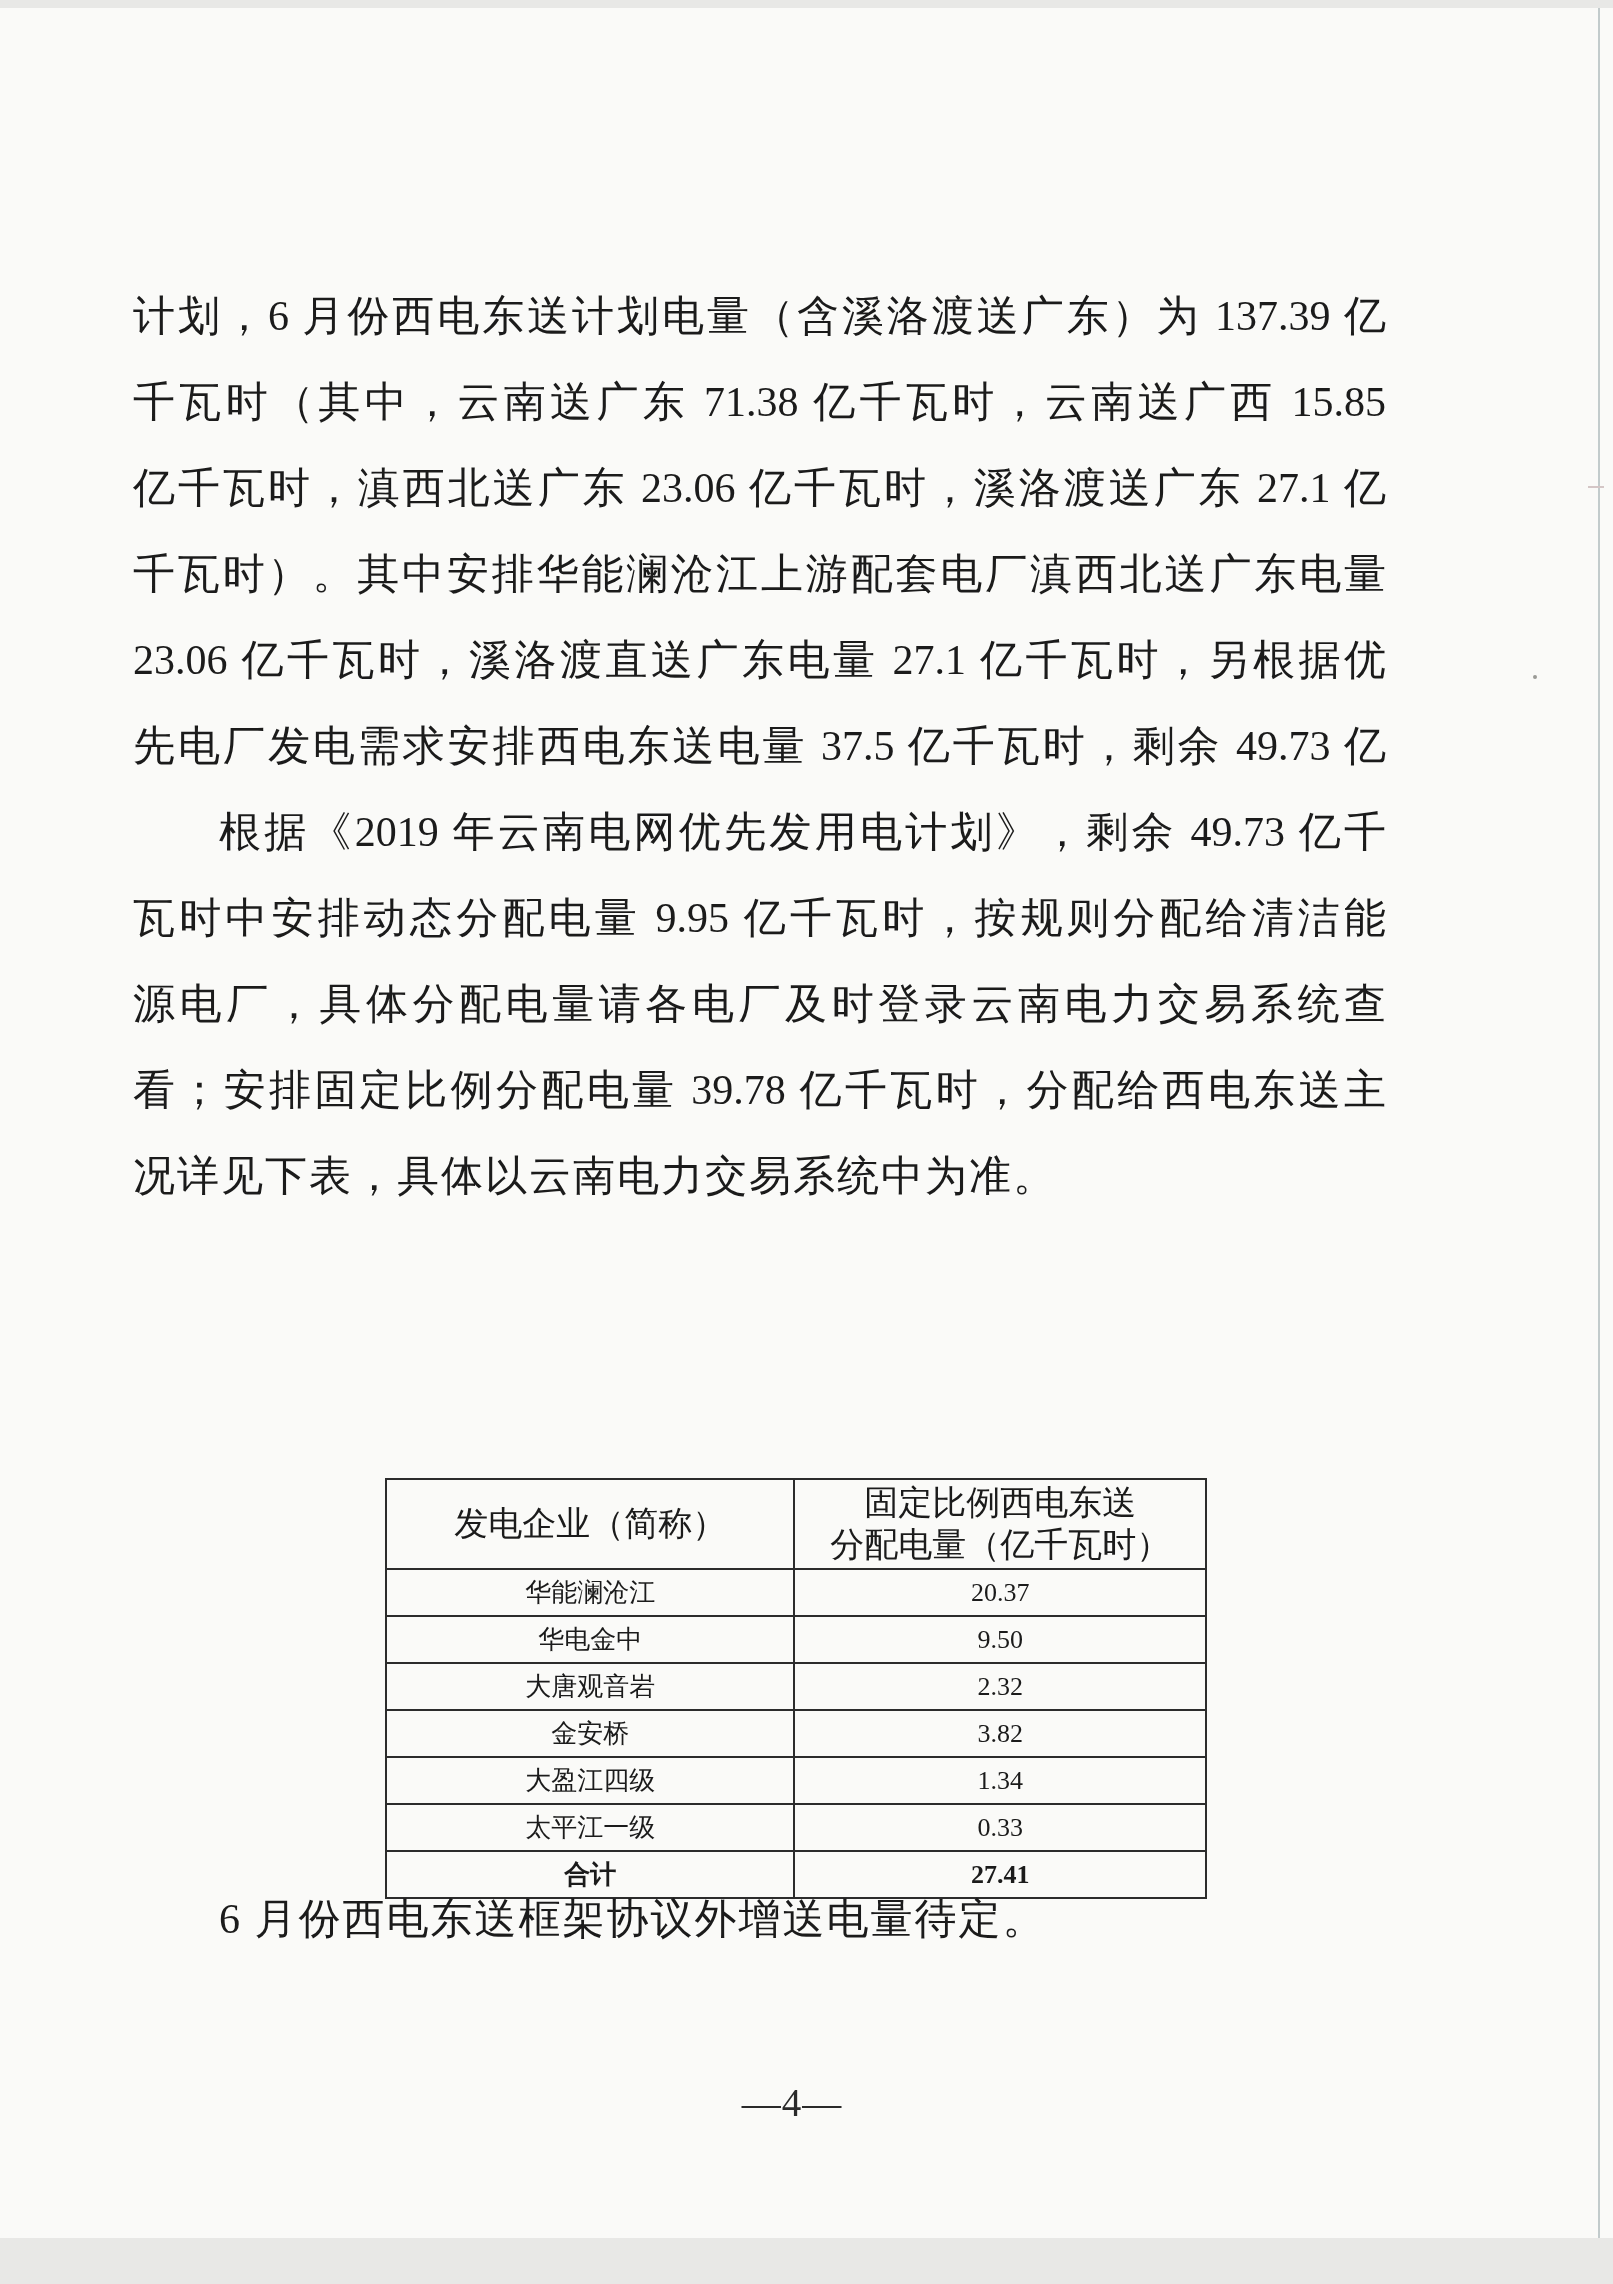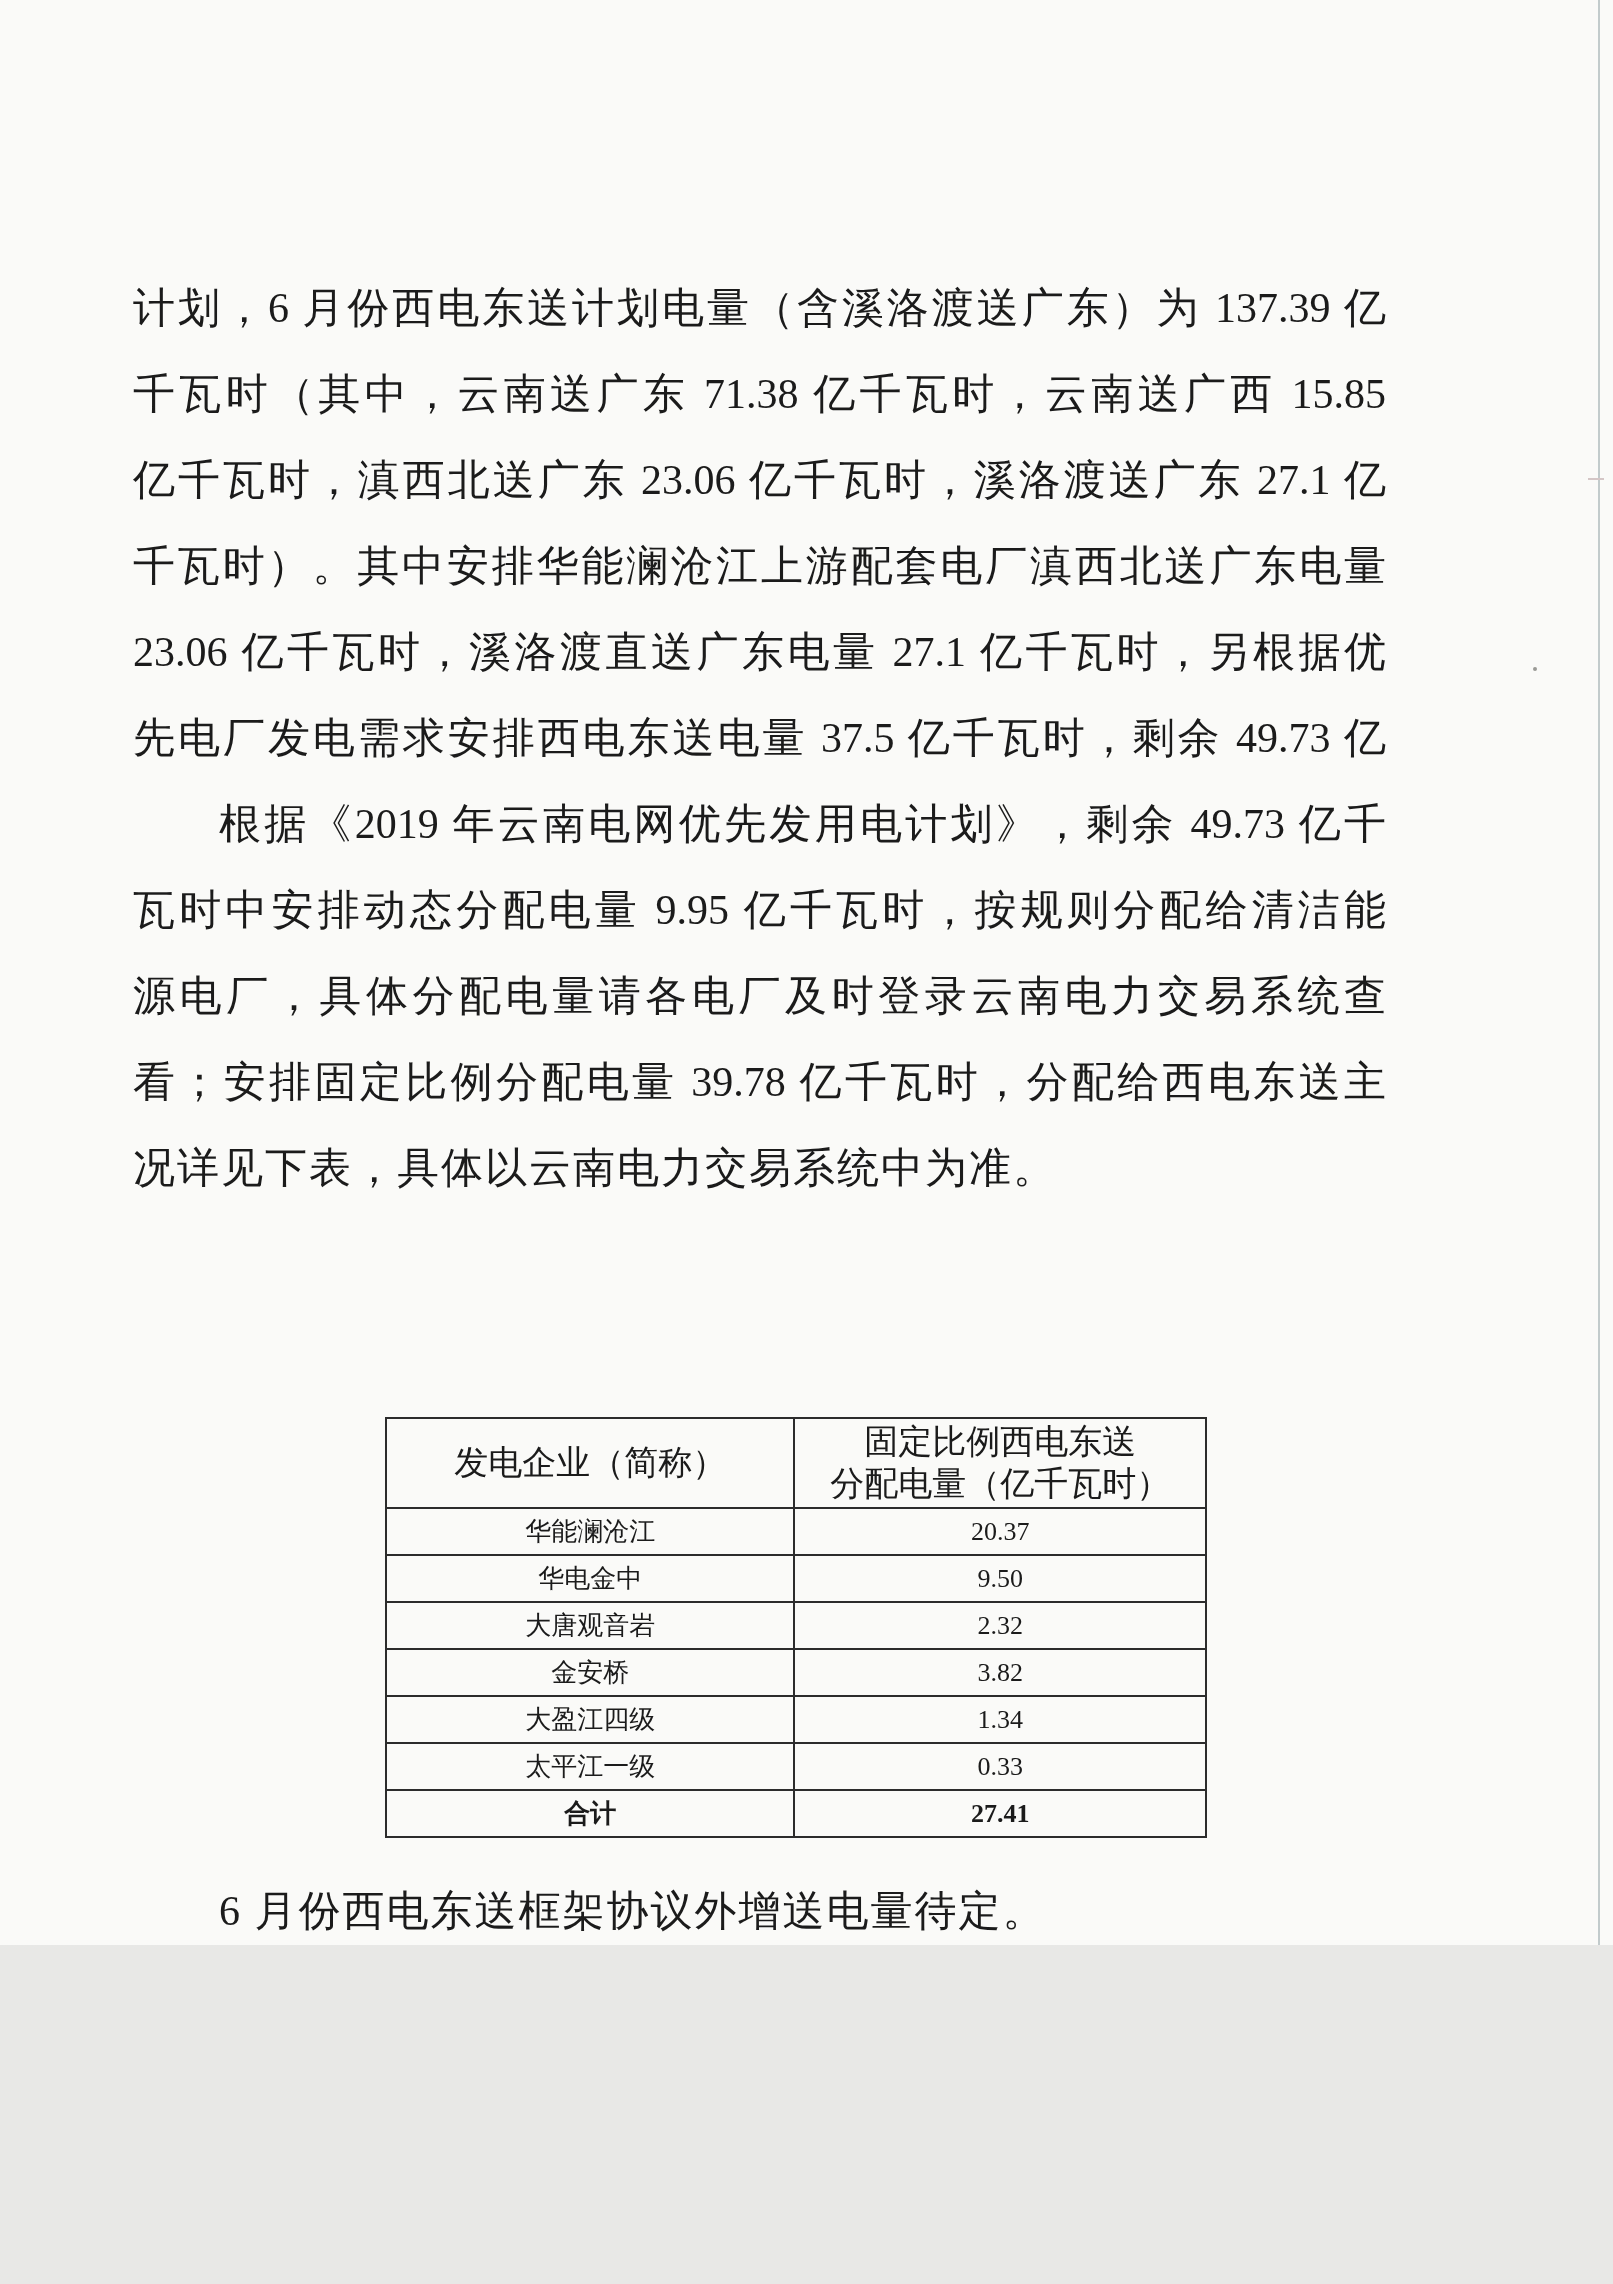--- a/index.html
+++ b/index.html
@@ -3,22 +3,22 @@
 <meta charset="utf-8">
 <style>
   html, body {
     margin: 0;
     padding: 0;
     background: #e8e8e6;
   }
   .page {
     position: relative;
     width: 1613px;
-    height: 1945px;
-    margin: 0 auto;
+    height: 2230px;
+    margin: 8px auto;
     background: #fafaf8;
     overflow: hidden;
     font-family: "Liberation Serif", "DejaVu Serif", serif;
     color: #1b1b1b;
   }
   
   .text-block {
     position: absolute;
     left: 133px;
     top: 265px;
@@ -37,21 +37,21 @@
     text-align-last: justify;
     letter-spacing: 0;
   }
   .line.indent {
     text-indent: 86px;
   }
   
   .alloc-table {
     position: absolute;
     left: 385px;
-    top: 1417px;
+    top: 1470px;
     width: 822px;
     border-collapse: collapse;
     table-layout: fixed;
     background: transparent;
   }
   .alloc-table th,
   .alloc-table td {
     border: 2.9px solid #2c2c2c;
     text-align: center;
     vertical-align: middle;

